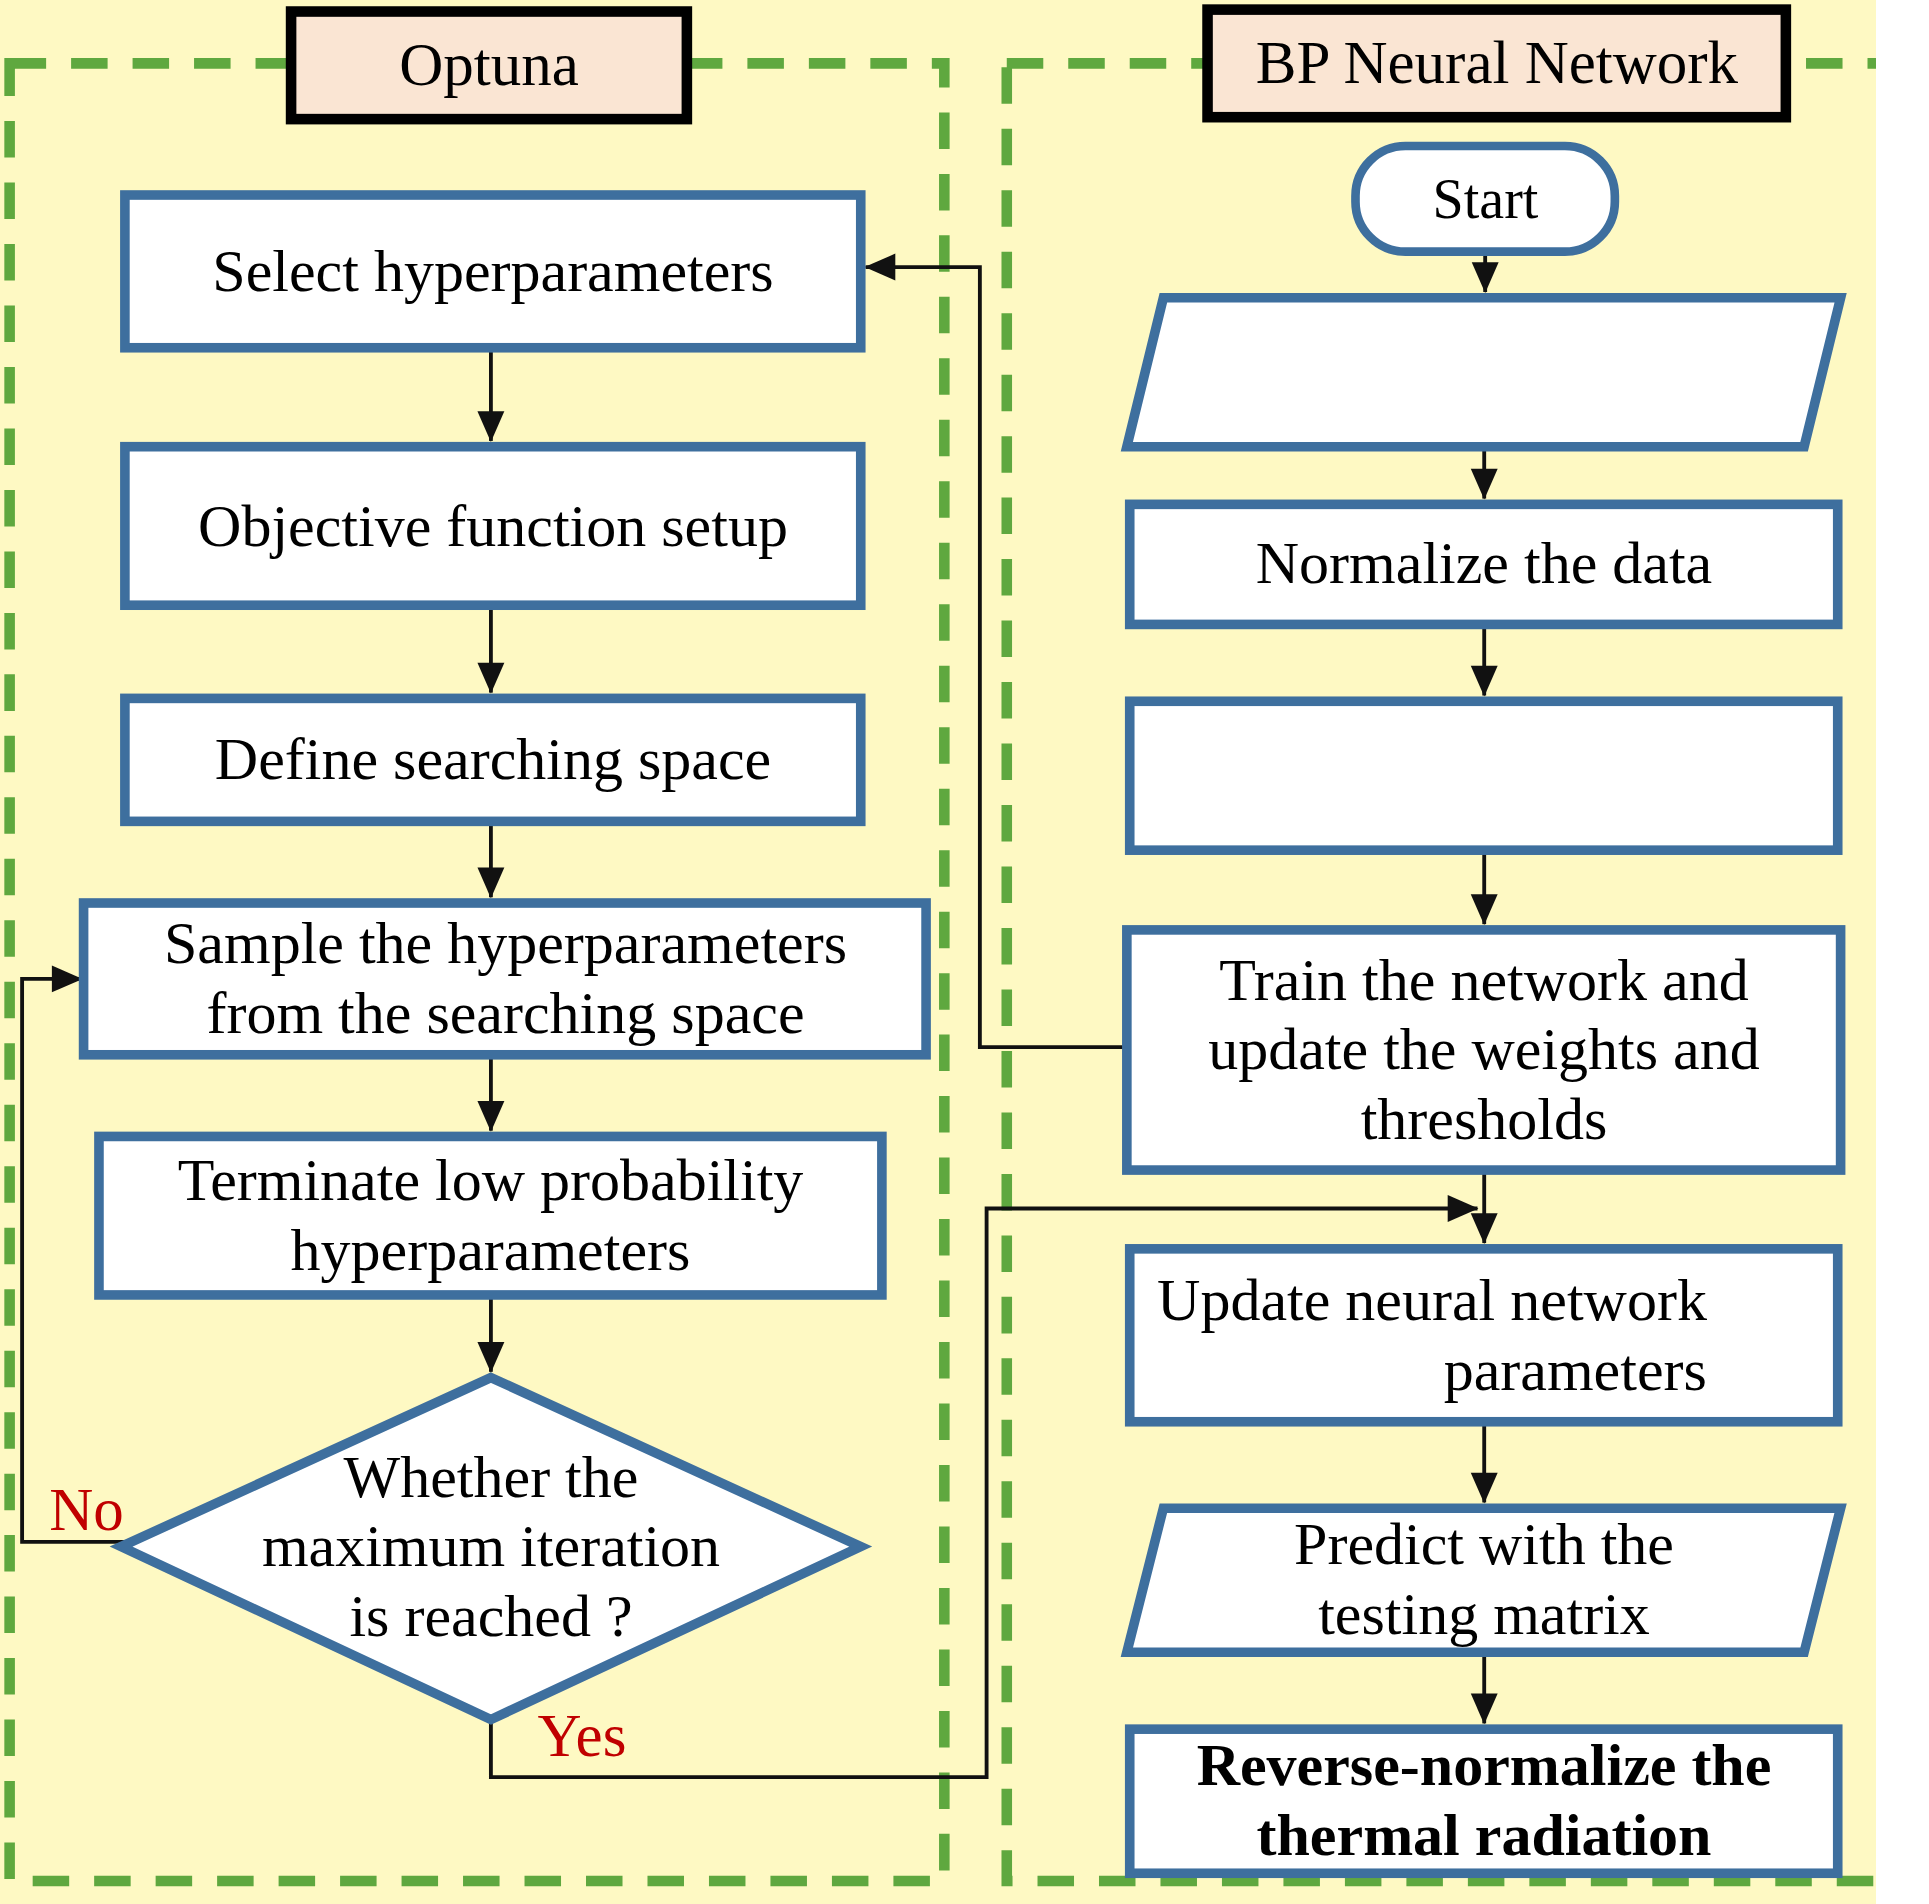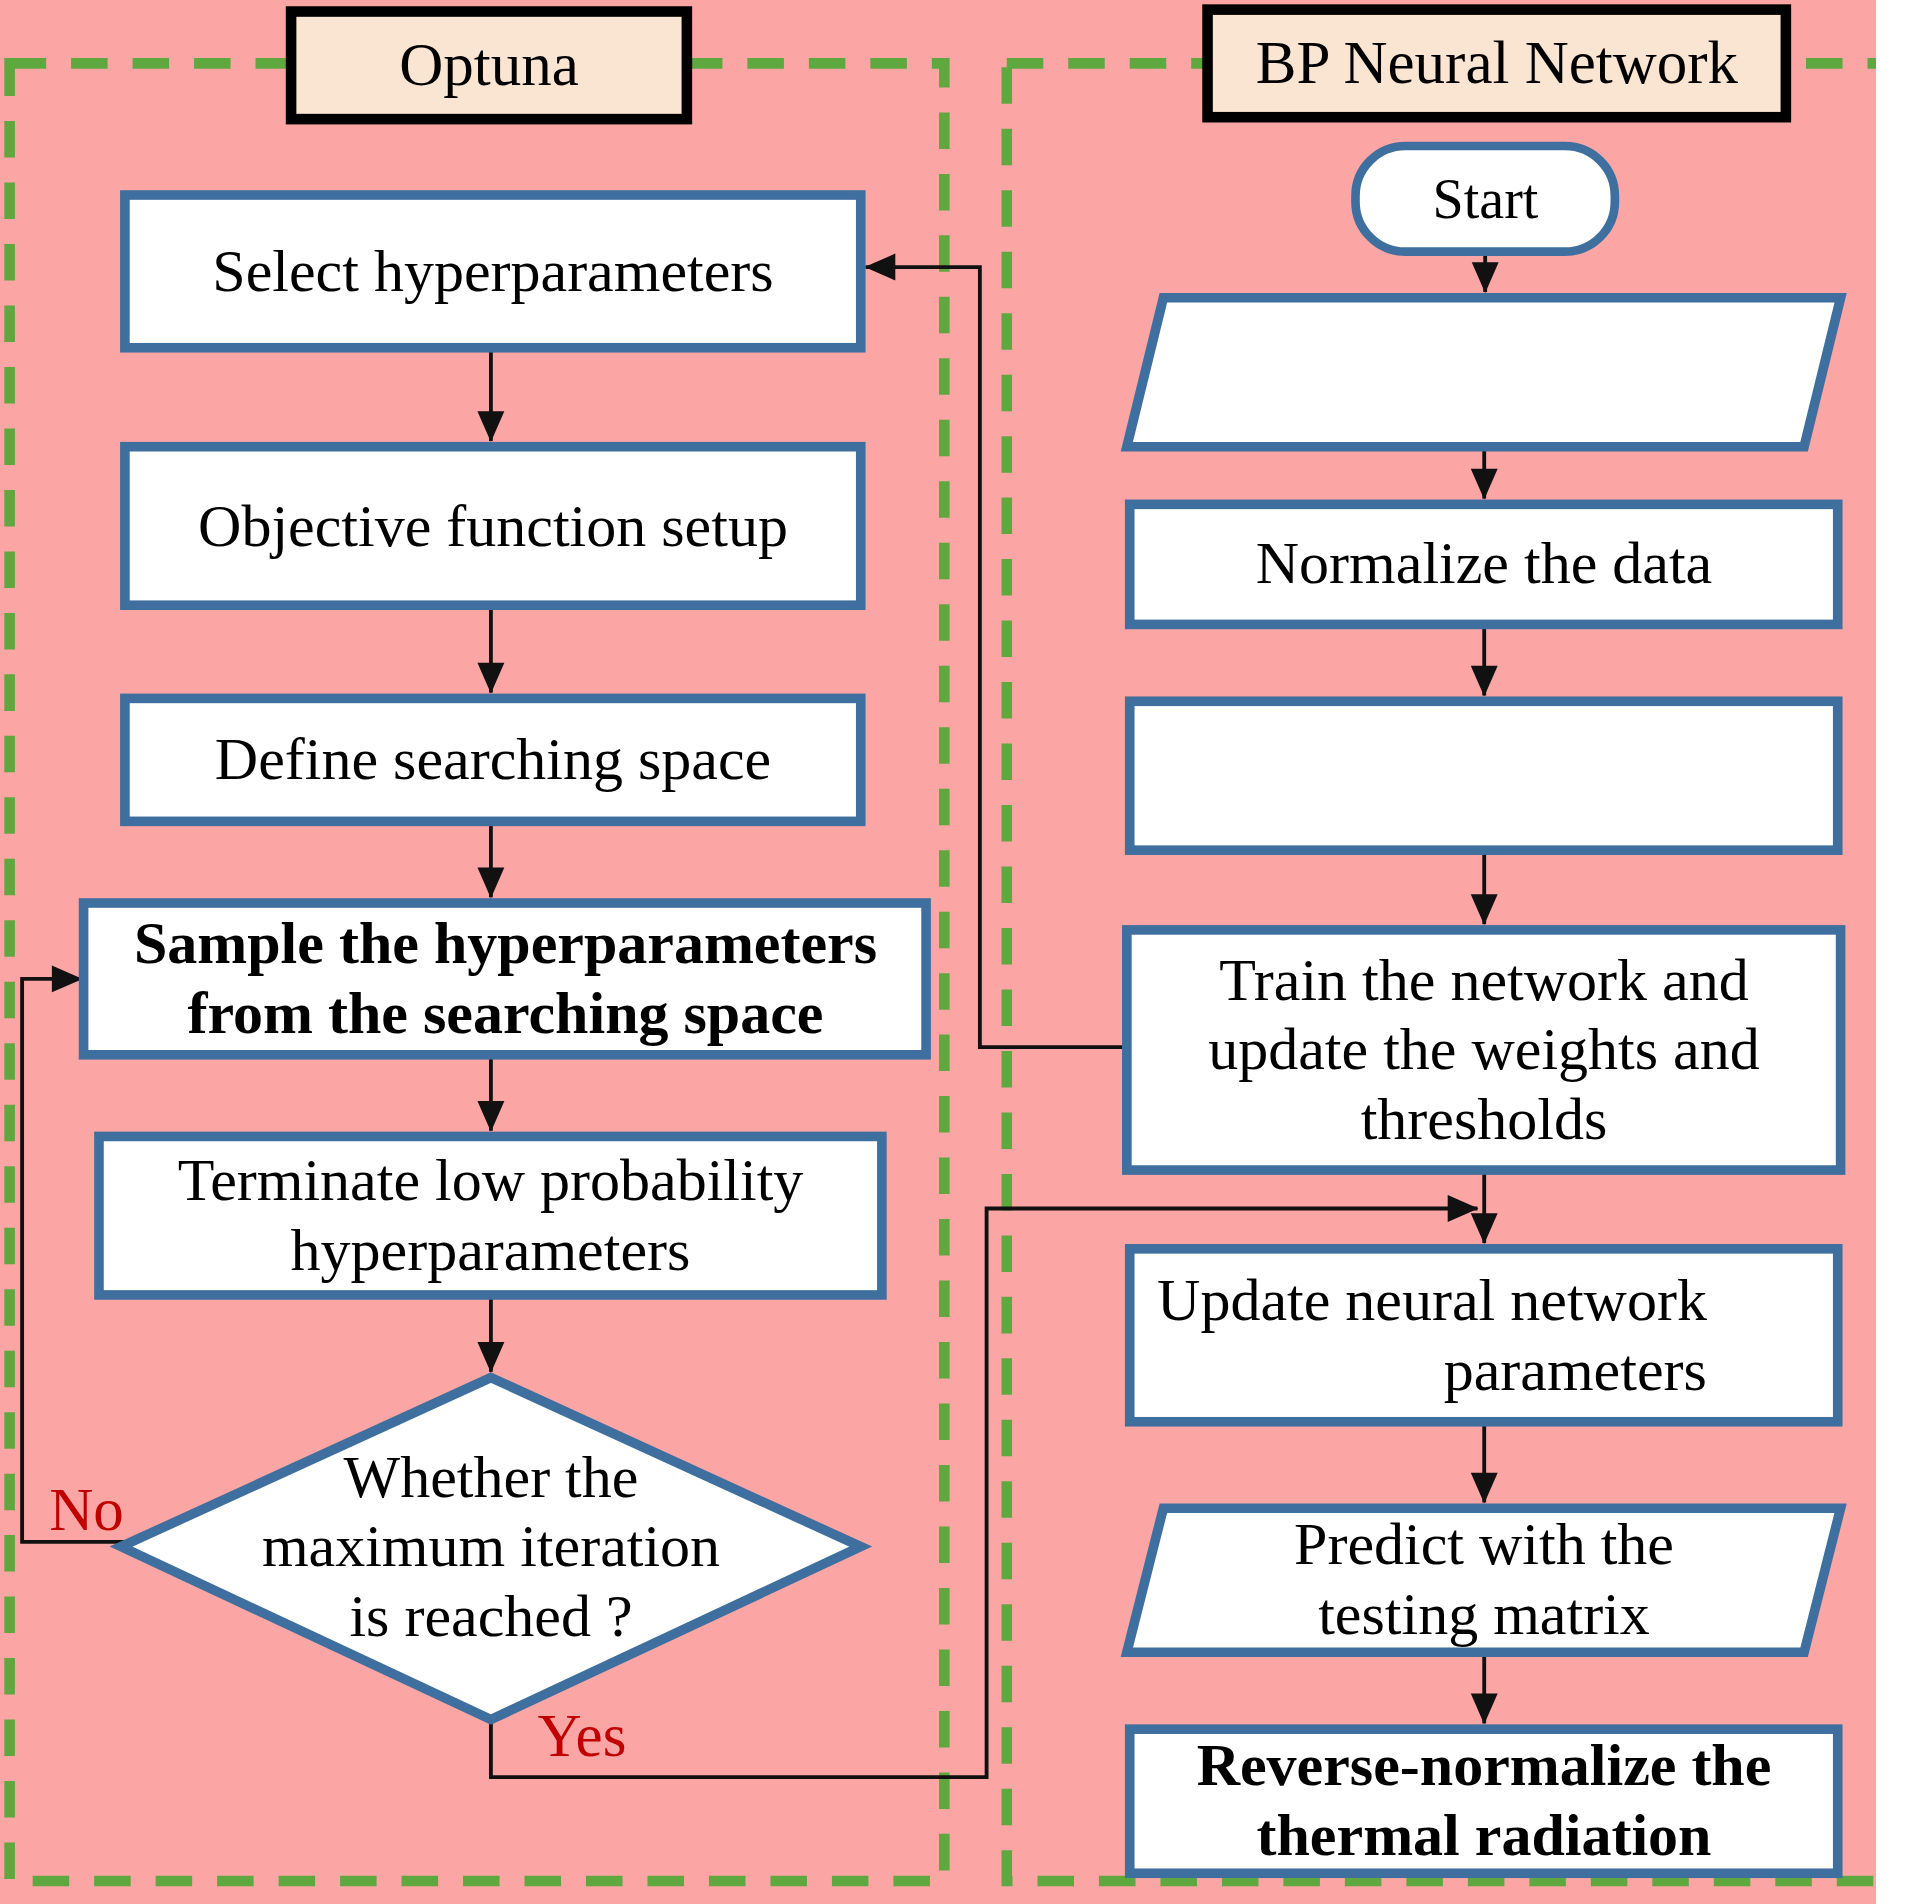--- a/index.html
+++ b/index.html
@@ -1,19 +1,19 @@
 <!DOCTYPE html>
 <html><head>
 <meta charset="utf-8">
 <style>
   html,body{margin:0;padding:0;background:#ffffff;}
   #stage{
     position:relative;
     width:1876px;height:1904px;
-    background:#fca5a5;
+    background:#fef9c3;
     font-family:"Liberation Serif","DejaVu Serif",serif;
     overflow:hidden;
   }
   #flow-svg{position:absolute;left:0;top:0;width:1929px;height:1904px;}
   .node-label{
     position:absolute;
     display:flex;align-items:center;justify-content:center;
     text-align:center;
     color:#000;
     font-size:60px;line-height:1.16;
@@ -99,21 +99,21 @@
 
   <div class="node-label" style="left:125px;top:195px;width:736px;height:153px;">
     <span>Select hyperparameters</span>
   </div>
   <div class="node-label" style="left:125px;top:447px;width:736px;height:159px;">
     <span>Objective function setup</span>
   </div>
   <div class="node-label" style="left:125px;top:698px;width:736px;height:123px;">
     <span>Define searching space</span>
   </div>
-  <div class="node-label" style="left:84px;top:903px;width:843px;height:152px;font-weight:bold;">
+  <div class="node-label" style="left:84px;top:903px;width:843px;height:152px;">
     <span>Sample the hyperparameters
 from the searching space</span>
   </div>
   <div class="node-label" style="left:99px;top:1136px;width:783px;height:159px;">
     <span>Terminate low probability
 hyperparameters</span>
   </div>
   <div class="node-label" style="left:203px;top:1398px;width:576px;height:298px;">
     <span>Whether the
 maximum iteration

